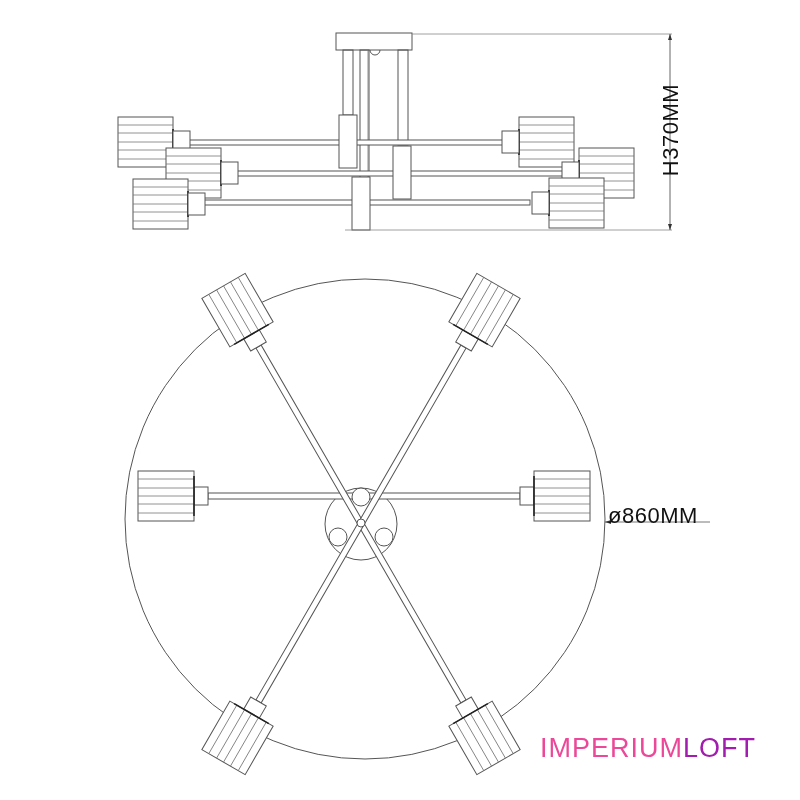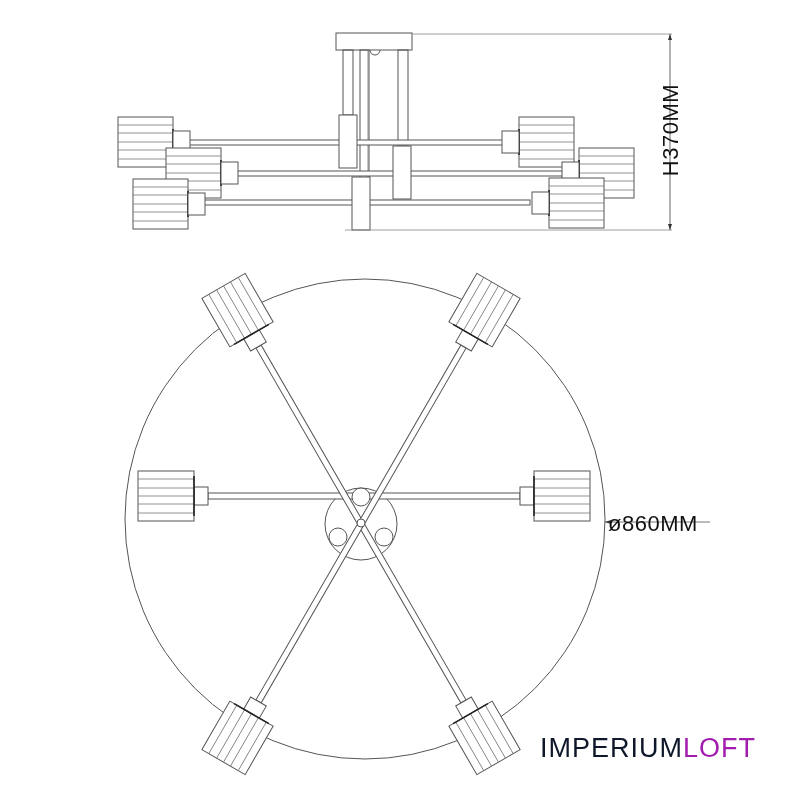--- a/index.html
+++ b/index.html
@@ -4,23 +4,23 @@
 <style>
   html, body { margin: 0; padding: 0; background: #ffffff; }
   body { width: 800px; height: 800px; position: relative; overflow: hidden; font-family: "Liberation Sans", sans-serif; }
   #drawing { position: absolute; left: 0; top: 0; width: 800px; height: 800px; }
   .ln { stroke: #555; stroke-width: 1; fill: none; }
   .lnf { stroke: #555; stroke-width: 1; fill: #fff; }
   .thin { stroke: #777; stroke-width: 0.8; fill: none; }
   .dark { stroke: #222; stroke-width: 1.6; }
   .dim-label { position: absolute; color: #111; font-family: "Liberation Sans", sans-serif; font-size: 22px; letter-spacing: 0.5px; }
   #height-label { left: 590px; top: 118px; transform: rotate(-90deg); transform-origin: 80px 12px; width: 160px; text-align: center; }
-  #diameter-label { left: 608px; top: 503px; margin-top: 8px; }
+  #diameter-label { left: 608px; top: 503px; }
   #logo { position: absolute; left: 540px; top: 733px; font-size: 27px; letter-spacing: 1px; font-family: "Liberation Sans", sans-serif; font-weight: 300; }
-  #logo .a { color: #0f172a; margin-top: 12px; }
+  #logo .a { color: #ec4899; margin-top: 12px; }
   #logo .b { color: #a21caf; }
 </style>
 </head>
 <body>
 
 <svg id="drawing" viewBox="0 0 800 800" xmlns="http://www.w3.org/2000/svg">
   <defs>
 
     <g id="shadeL">
       <rect x="0" y="0" width="55" height="50" class="lnf"></rect>

